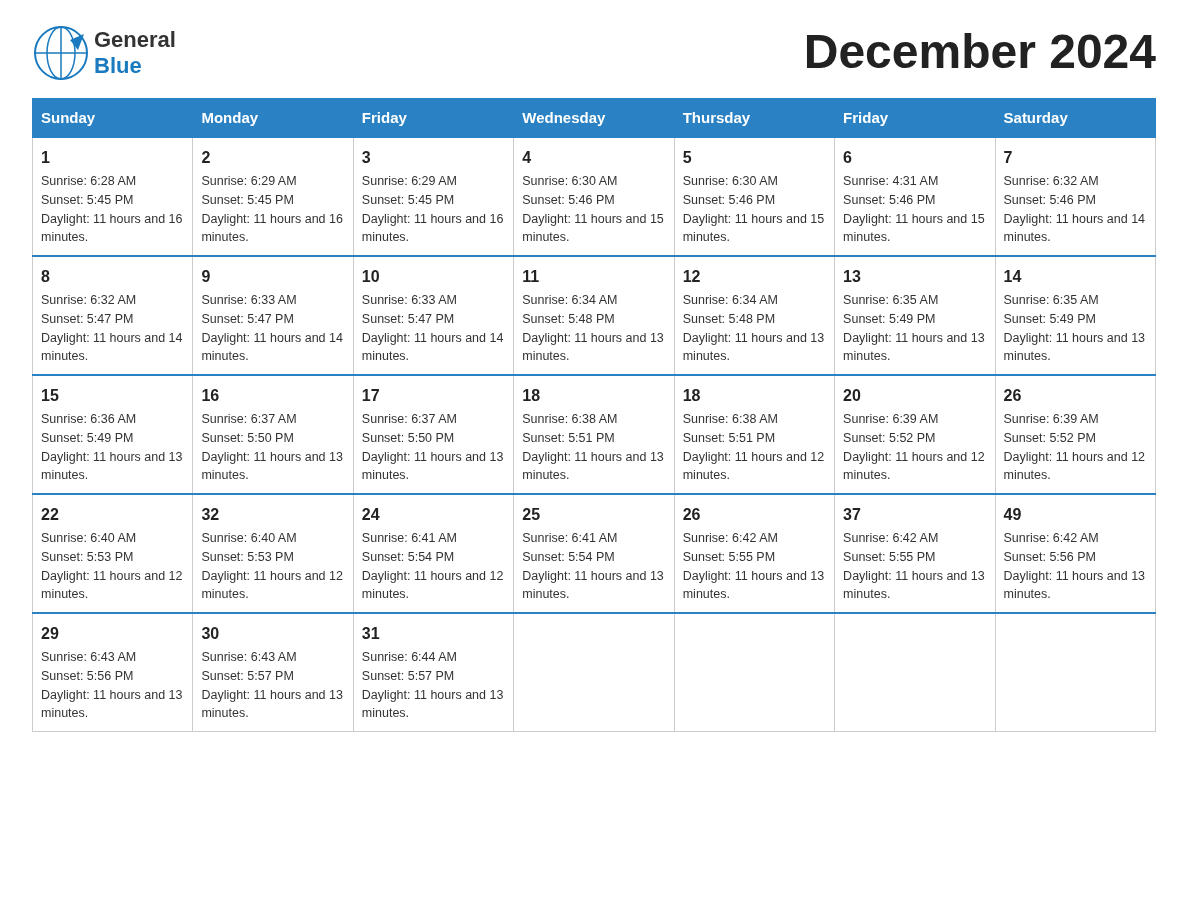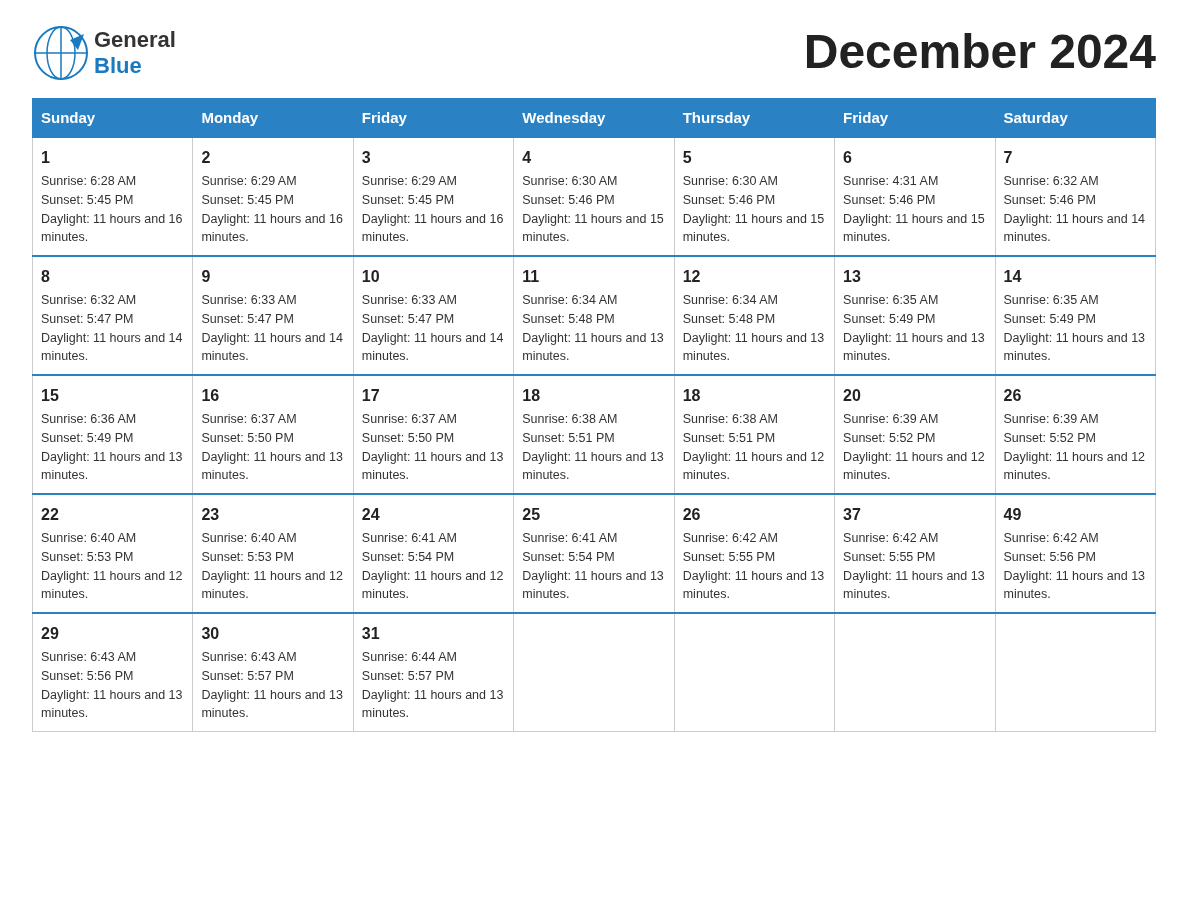--- a/index.html
+++ b/index.html
@@ -249,21 +249,21 @@
         </td>
       </tr>
       <tr>
         <td>
           <span class="day-number">22</span>
           <span style="display: block;">Sunrise: 6:40 AM</span>
           <span style="display: block;">Sunset: 5:53 PM</span>
           <span style="display: block;">Daylight: 11 hours and 12 minutes.</span>
         </td>
         <td>
-          <span class="day-number">23</span>
+          <span class="day-number">32</span>
           <span style="display: block;">Sunrise: 6:40 AM</span>
           <span style="display: block;">Sunset: 5:53 PM</span>
           <span style="display: block;">Daylight: 11 hours and 12 minutes.</span>
         </td>
         <td>
           <span class="day-number">24</span>
           <span style="display: block;">Sunrise: 6:41 AM</span>
           <span style="display: block;">Sunset: 5:54 PM</span>
           <span style="display: block;">Daylight: 11 hours and 12 minutes.</span>
         </td>

